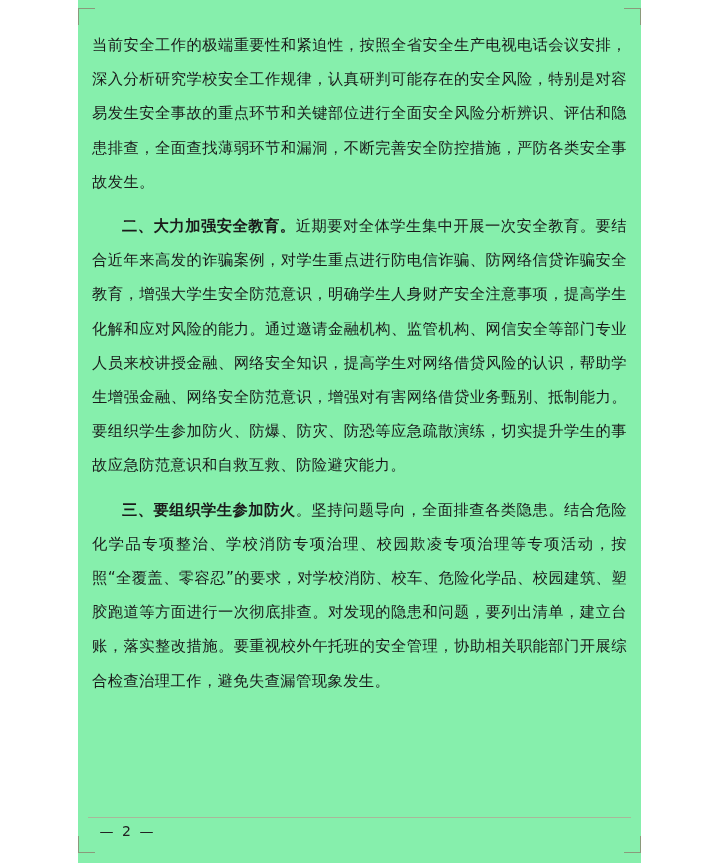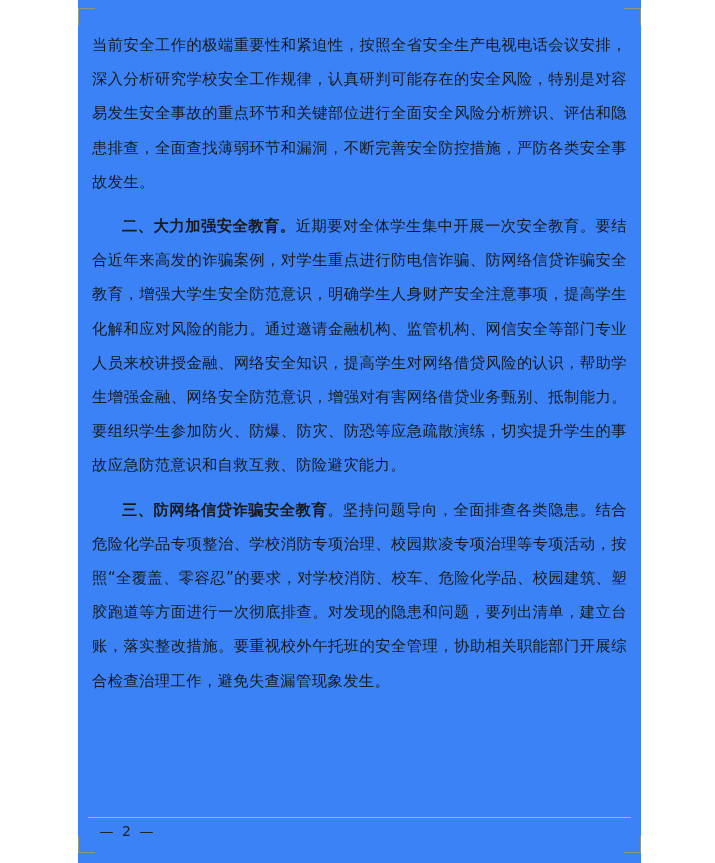--- a/index.html
+++ b/index.html
@@ -10,21 +10,21 @@
     width: 715px;
     height: 863px;
     background: #ffffff;
     font-family: "Liberation Serif", serif;
     overflow: hidden;
   }
   .page {
     position: relative;
     width: 715px;
     height: 863px;
-    background: #3b82f6;
+    background: #86efac;
     box-sizing: border-box;
   }
   
   .margin-left, .margin-right {
     position: absolute;
     top: 0;
     bottom: 0;
     width: 78px;
     background: #ffffff;
   }
@@ -113,21 +113,21 @@
 
     <p class="para">
       <span>当前安全工作的极端重要性和紧迫性，按照全省安全生产电视电话会议安排，深入分析研究学校安全工作规律，认真研判可能存在的安全风险，特别是对容易发生安全事故的重点环节和关键部位进行全面安全风险分析辨识、评估和隐患排查，全面查找薄弱环节和漏洞，不断完善安全防控措施，严防各类安全事故发生。</span>
     </p>
 
     <p class="para indent">
       <span class="lead">二、大力加强安全教育。</span><span>近期要对全体学生集中开展一次安全教育。要结合近年来高发的诈骗案例，对学生重点进行防电信诈骗、防网络信贷诈骗安全教育，增强大学生安全防范意识，明确学生人身财产安全注意事项，提高学生化解和应对风险的能力。通过邀请金融机构、监管机构、网信安全等部门专业人员来校讲授金融、网络安全知识，提高学生对网络借贷风险的认识，帮助学生增强金融、网络安全防范意识，增强对有害网络借贷业务甄别、抵制能力。要组织学生参加防火、防爆、防灾、防恐等应急疏散演练，切实提升学生的事故应急防范意识和自救互救、防险避灾能力。</span>
     </p>
 
     <p class="para indent">
-      <span class="lead">三、防网络信贷诈骗安全教育</span><span>。坚持问题导向，全面排查各类隐患。结合危险化学品专项整治、学校消防专项治理、校园欺凌专项治理等专项活动，按照“全覆盖、零容忍”的要求，对学校消防、校车、危险化学品、校园建筑、塑胶跑道等方面进行一次彻底排查。对发现的隐患和问题，要列出清单，建立台账，落实整改措施。要重视校外午托班的安全管理，协助相关职能部门开展综合检查治理工作，避免失查漏管现象发生。</span>
+      <span class="lead">三、要组织学生参加防火</span><span>。坚持问题导向，全面排查各类隐患。结合危险化学品专项整治、学校消防专项治理、校园欺凌专项治理等专项活动，按照“全覆盖、零容忍”的要求，对学校消防、校车、危险化学品、校园建筑、塑胶跑道等方面进行一次彻底排查。对发现的隐患和问题，要列出清单，建立台账，落实整改措施。要重视校外午托班的安全管理，协助相关职能部门开展综合检查治理工作，避免失查漏管现象发生。</span>
     </p>
 
   </div>
 
   <div class="footer">
     <div class="footer-rule"></div>
     <div class="page-num">— 2 —</div>
   </div>
 </div>
 

